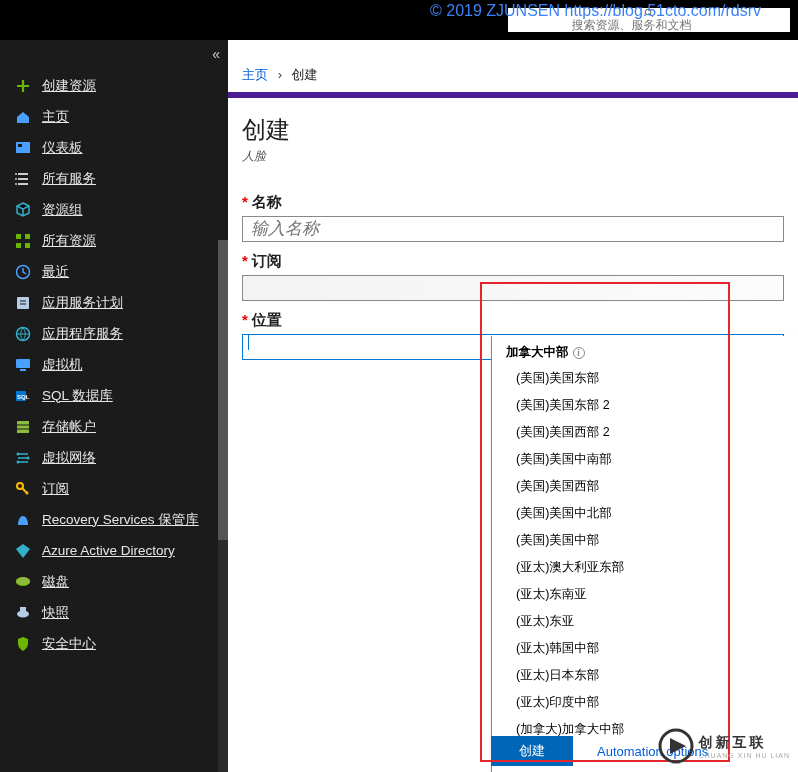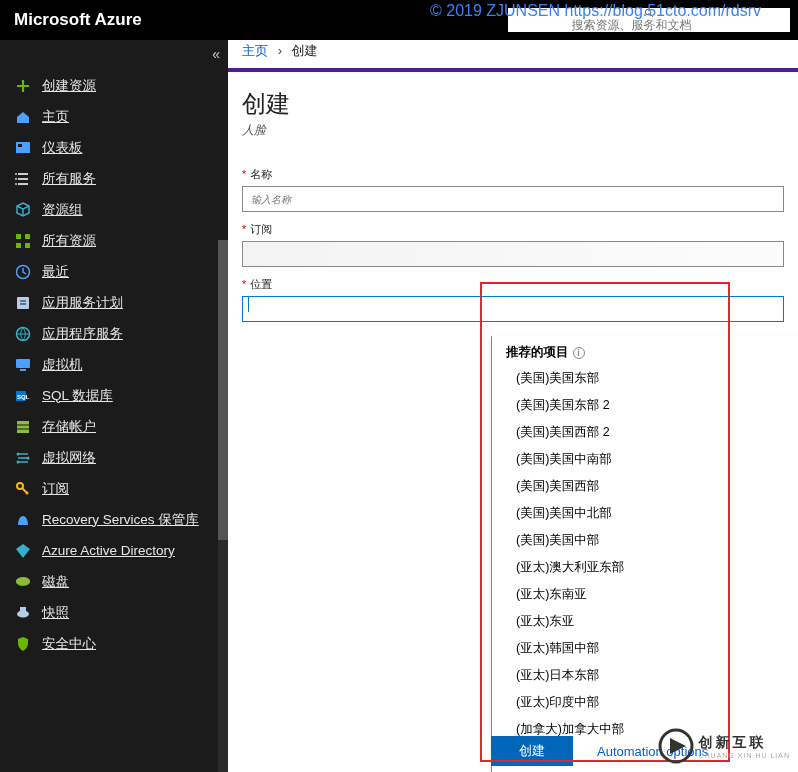--- a/index.html
+++ b/index.html
@@ -13,28 +13,28 @@
 .layout { display: flex; height: calc(100% - 40px); }
 .sidebar { width: 228px; background: #1b1b1b; color: #e6e6e6; position: relative; padding-top: 30px; font-size: 13.5px; }
 .collapse-toggle { position: absolute; top: 6px; right: 8px; font-size: 14px; color: #ccc; }
 .sb-item { display: flex; align-items: center; height: 31px; padding: 0 14px; gap: 10px; cursor: pointer; text-decoration: underline; }
 .sb-icon { width: 18px; height: 18px; display: flex; align-items: center; justify-content: center; }
 .sb-fav { font-weight: 700; }
 .sb-fav .sb-icon svg path { fill: #ffb900; }
 .sb-scroll-track { position: absolute; right: 0; top: 200px; width: 10px; height: 540px; background: #2b2b2b; }
 .sb-scroll-thumb { position: absolute; top: 0; width: 100%; height: 300px; background: #555; }
 .content { flex: 1; background: #fff; position: relative; overflow: hidden; }
-.breadcrumb { padding: 2px 14px 8px; font-size: 13px; color: #015cda; border-bottom: 4px solid #4c1d95; }
+.breadcrumb { padding: 26px 14px 8px; font-size: 13px; color: #015cda; border-bottom: 6px solid #4c1d95; }
 .breadcrumb .sep { color: #444; margin: 0 6px; }
 .blade-title { padding: 16px 14px 2px; font-size: 24px; font-weight: 400; color: #222; }
 .blade-sub { padding: 0 14px 10px; font-size: 12px; color: #555; font-style: italic; }
 .form-area { padding: 8px 14px 0; }
-.field-label { font-size: 11px; color: #222; margin-top: 10px; }
+.field-label { font-size: 15px; color: #222; margin-top: 10px; font-weight: bold; }
 .req { color: #e00; margin-right: 4px; }
-.txt-input { width: 100%; height: 26px; border: 1px solid #888; padding: 0 8px; font-size: 10px; outline: none; margin-top: 4px; }
+.txt-input { width: 100%; height: 26px; border: 1px solid #888; padding: 0 8px; font-size: 17px; outline: none; margin-top: 4px; }
 .sub-box { width: 100%; height: 26px; border: 1px solid #888; margin-top: 4px; background: linear-gradient(90deg,#f3f3f3,#fcfcfc); filter: blur(0.3px); }
 .highlight-box { position: absolute; left: 252px; top: 242px; width: 250px; height: 480px; border: 2px solid #e3262b; pointer-events: none; z-index: 30; }
 .loc-input { border: 1px solid #0078d4; }
 .cursor-bar { position: absolute; left: 6px; top: 4px; width: 1px; height: 16px; background: #0078d4; }
 .loc-wrap { position: relative; }
 .dropdown { position: absolute; left: 263px; top: 296px; right: 0; width: 530px; background: #fff; border: 1px solid #888; border-top: none; z-index: 20; box-shadow: 0 2px 4px rgba(0,0,0,0.1); padding-bottom: 4px; max-height: 440px; overflow: hidden; }
 .dd-header { font-weight: 700; font-size: 12.5px; padding: 8px 14px 4px; display: flex; align-items: center; gap: 4px; }
 .info-icon { width: 12px; height: 12px; border: 1px solid #888; border-radius: 50%; font-size: 9px; color: #888; display: flex; align-items: center; justify-content: center; }
 .dd-item { font-size: 12.5px; padding: 5px 0 5px 24px; cursor: pointer; }
 .footer-actions { position: absolute; left: 263px; bottom: 6px; display: flex; align-items: center; gap: 24px; z-index: 25; }
@@ -42,21 +42,20 @@
 .link-action { color: #015cda; font-size: 13px; cursor: pointer; }
 .corner-logo { position: absolute; right: 8px; bottom: 6px; display: flex; align-items: center; gap: 2px; z-index: 35; }
 .corner-logo svg { width: 40px; height: 40px; }
 .corner-txt { display: flex; flex-direction: column; font-size: 11px; color: #333; letter-spacing: 2px; }
 .corner-txt .small { font-size: 7px; color: #aaa; letter-spacing: 1px; }
 </style>
 </head>
 <body>
 
 <div class="topbar">
-  <span class="brand">Microsoft Azure</span>
   <div class="search-wrap">
     <svg class="search-icon" viewBox="0 0 16 16">
         <circle cx="6.5" cy="6.5" r="4.5" stroke="#555" stroke-width="1.5" fill="none"></circle>
         <line x1="10" y1="10" x2="14" y2="14" stroke="#555" stroke-width="1.5"></line>
       </svg>
     <input class="search-input" placeholder="搜索资源、服务和文档" style="">
   </div>
 </div>
 <div class="watermark">© 2019 ZJUNSEN https://blog.51cto.com/rdsrv</div>
 
@@ -260,21 +259,21 @@
 
       <div class="field-label"><span class="req">*</span><span>位置</span></div>
       <div class="loc-wrap">
         <input class="txt-input loc-input" style="">
         <div class="cursor-bar"></div>
       </div>
     </div>
 
     <div class="dropdown">
       <div class="dd-header">
-        <span>推荐的项目</span>
+        <span>加拿大中部</span>
         <span class="info-icon">i</span>
       </div>
       <div id="dd-list">
           <div class="dd-item">(美国)美国东部</div>
           <div class="dd-item">(美国)美国东部 2</div>
           <div class="dd-item">(美国)美国西部 2</div>
           <div class="dd-item">(美国)美国中南部</div>
           <div class="dd-item">(美国)美国西部</div>
           <div class="dd-item">(美国)美国中北部</div>
           <div class="dd-item">(美国)美国中部</div>

